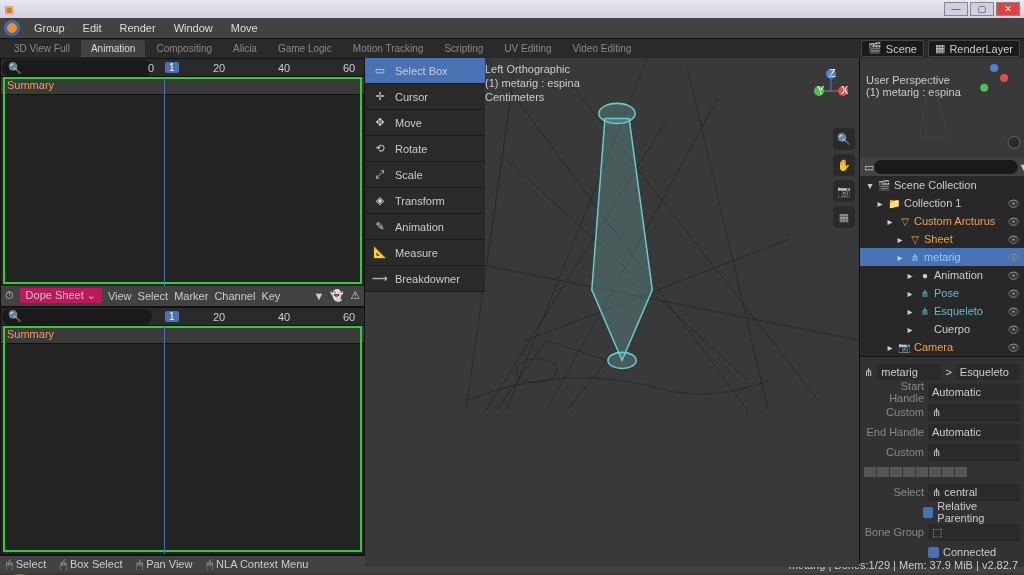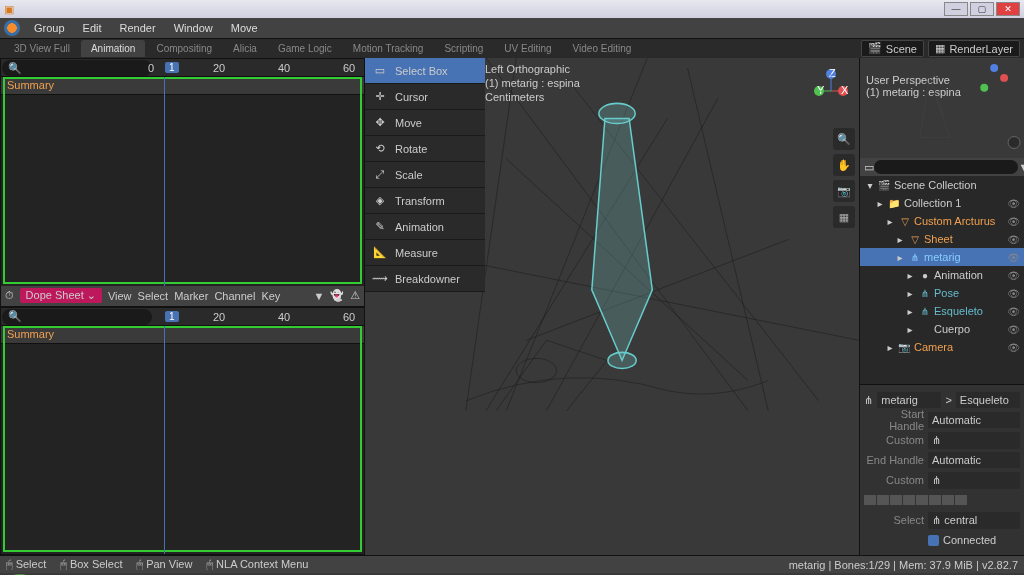--- a/index.html
+++ b/index.html
@@ -377,20 +377,29 @@
                 <div></div>
               </div>
             </div>
           <div class="row">
               <span class="label">Select</span>
               <span class="field">⋔ <span>central</span></span>
             </div>
           <div class="row">
               <span class="label"></span>
               <span class="chk"></span>
+              <span>Relative Parenting</span>
+            </div>
+          <div class="row">
+              <span class="label">Bone Group</span>
+              <span class="field">⬚</span>
+            </div>
+          <div class="row">
+              <span class="label"></span>
+              <span class="chk"></span>
               <span>Connected</span>
             </div>
 
         </div>
       </div>
     </div>
 
   </div>
 </div>
 

